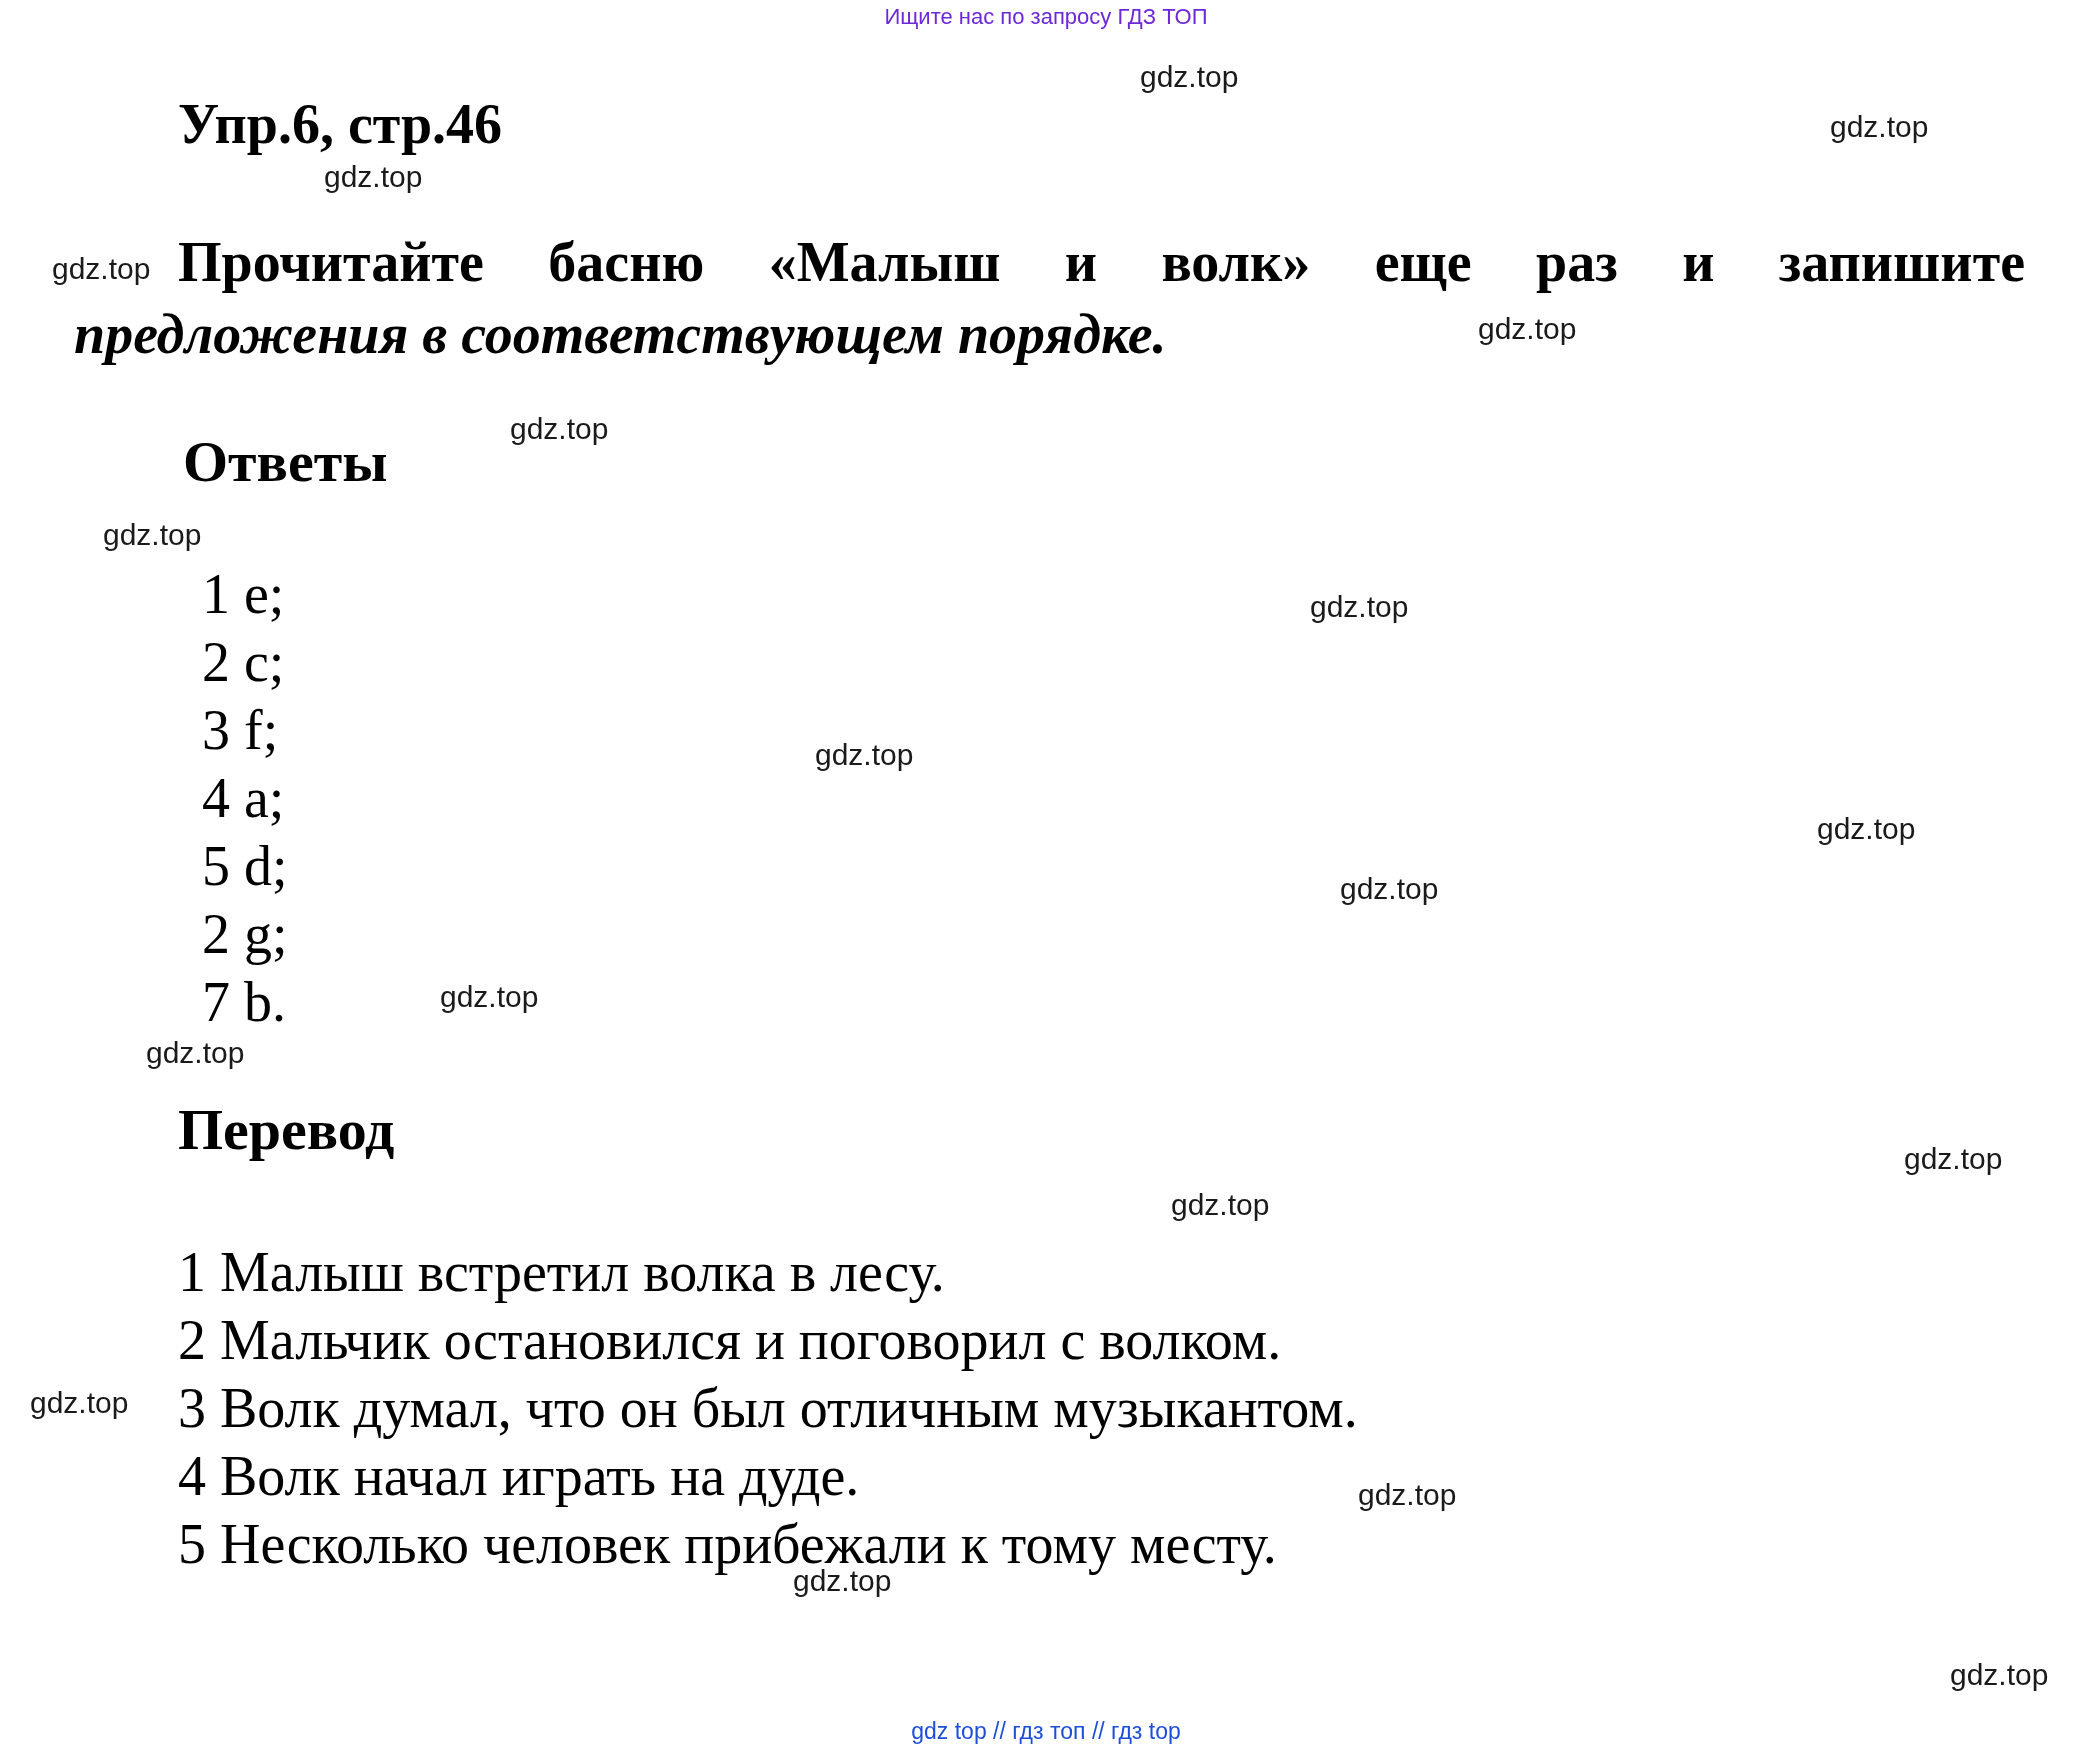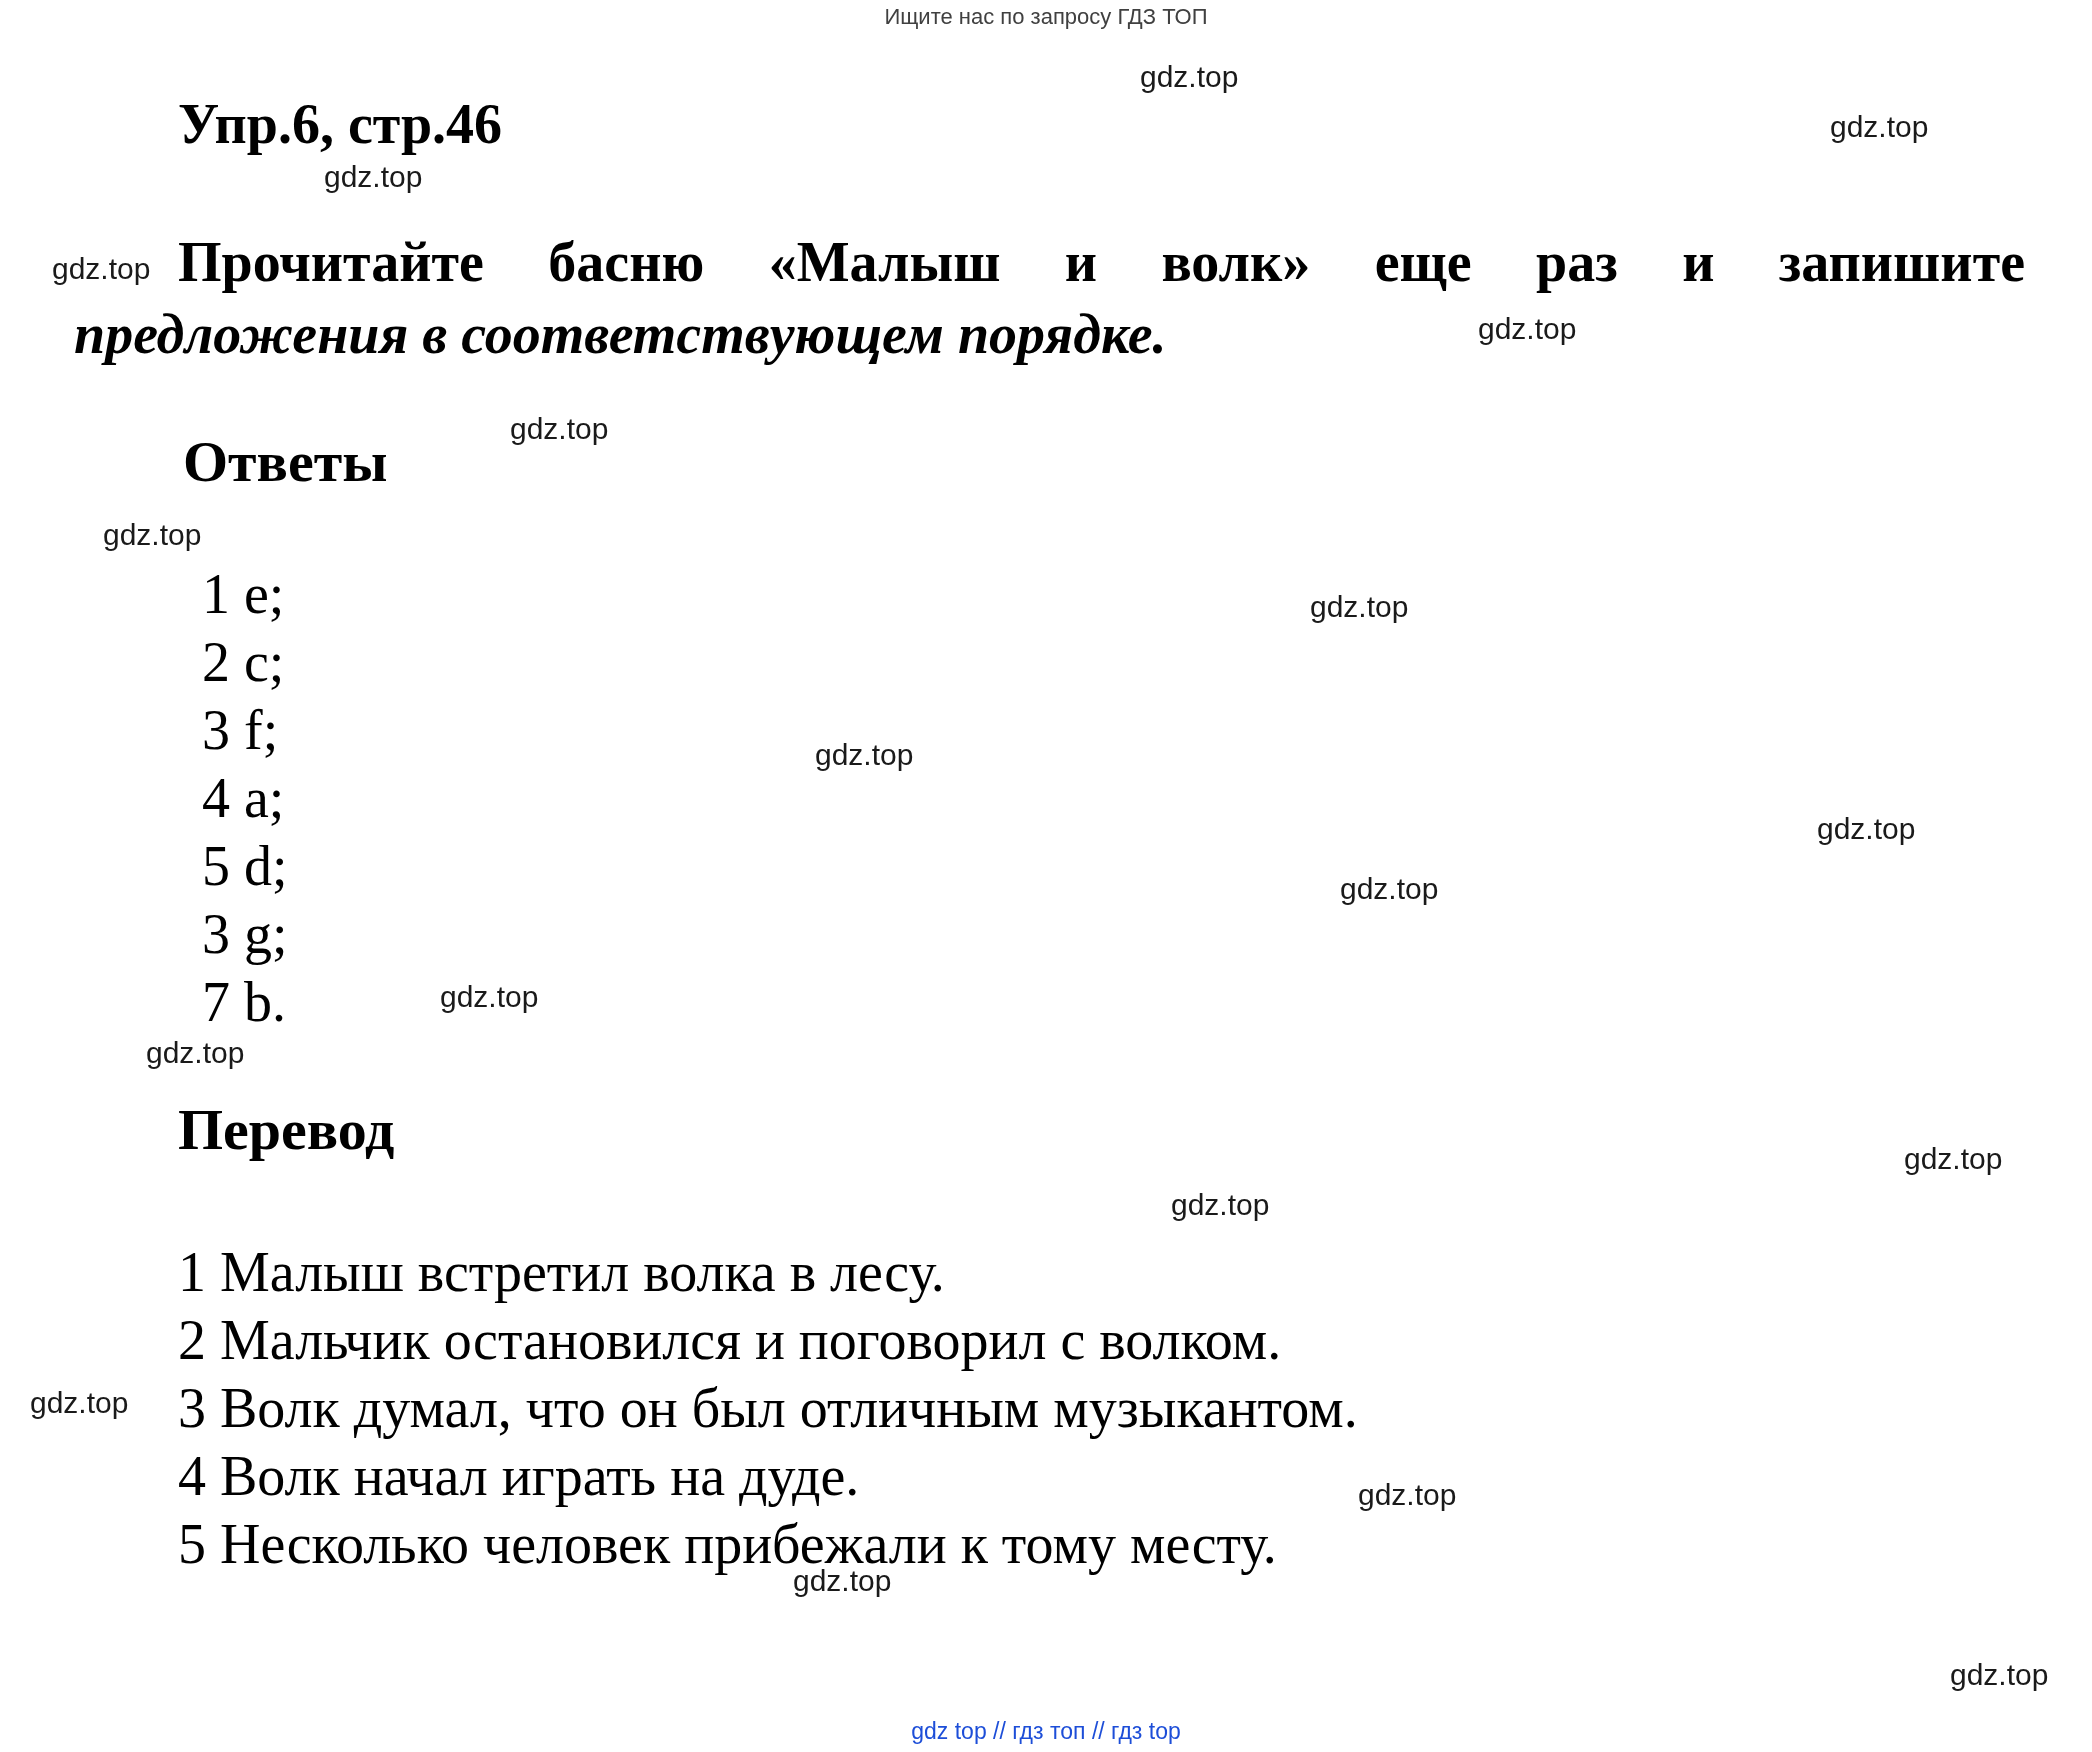--- a/index.html
+++ b/index.html
@@ -71,38 +71,38 @@
     text-align: center;
     font-family: "Liberation Sans", sans-serif;
     font-size: 23px;
     font-weight: 500;
     white-space: nowrap;
   }
 </style>
 </head>
 <body>
 
-<div class="promo-top" style="color: #404040;">Ищите нас по запросу ГДЗ ТОП</div>
+<div class="promo-top" style="color: #6d28d9;">Ищите нас по запросу ГДЗ ТОП</div>
 
 <div class="doc-title">Упр.6, стр.46</div>
 
 <div class="task-para">
   <div class="task-line1">Прочитайте басню «Малыш и волк» еще раз и запишите</div>
   <div class="task-line2">предложения в соответствующем порядке.</div>
 </div>
 
 <div class="section-heading answers-heading">Ответы</div>
 
 <div class="list-block answers-list">
     <div>1 e;</div>
     <div>2 c;</div>
     <div>3 f;</div>
     <div>4 a;</div>
     <div>5 d;</div>
-    <div>3 g;</div>
+    <div>2 g;</div>
     <div>7 b.</div>
   </div>
 
 <div class="section-heading translation-heading">Перевод</div>
 
 <div class="list-block translation-list">
     <div>1 Малыш встретил волка в лесу.</div>
     <div>2 Мальчик остановился и поговорил с волком.</div>
     <div>3 Волк думал, что он был отличным музыкантом.</div>
     <div>4 Волк начал играть на дуде.</div>

